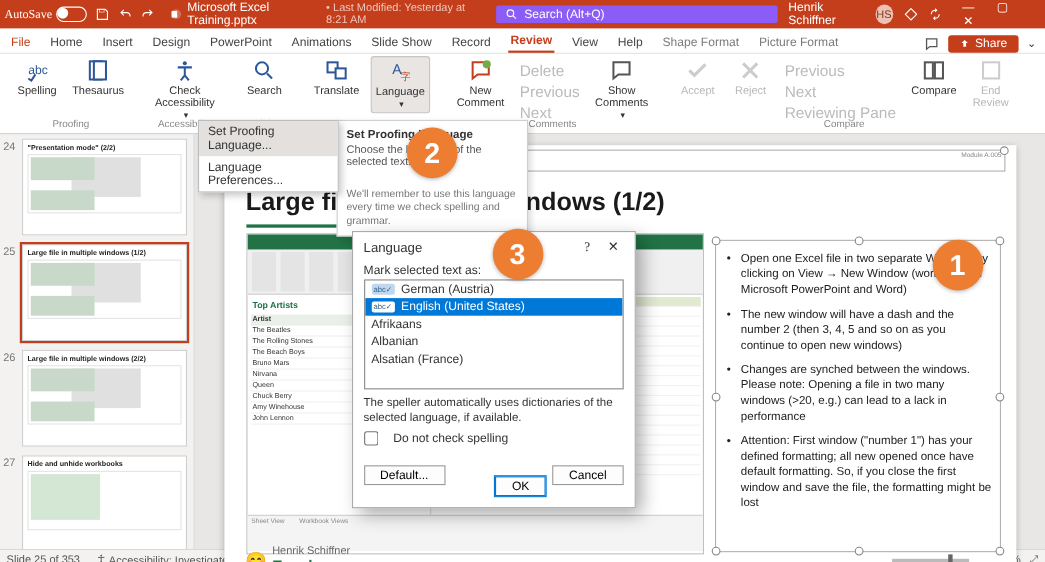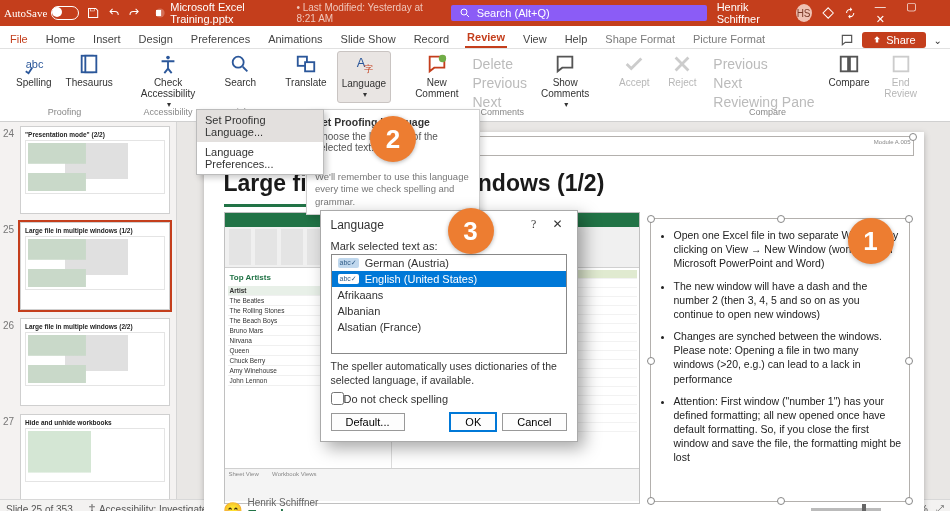--- a/index.html
+++ b/index.html
@@ -47,21 +47,21 @@
   .group .label { font-size:9px; color:#888; margin-top:auto; padding-bottom:2px;}
   .divider { width:1px; background:#e4e4e4; margin: 4px 2px 14px; }
   .rbtn-lg { display:flex; flex-direction:column; align-items:center; gap:2px; padding:2px 4px; cursor:pointer; min-width:34px; text-align:center; font-size:10px; line-height:1.1; color:#333;}
   .rbtn-lg.disabled { color:#b7b7b7; }
   .rbtn-lg .ri { width:22px; height:22px; }
   .rbtn-lg.active { background:#e9e5e3; border:1px solid #c9c4c2; border-radius:3px;}
   .rsmall { font-size:14px; color:#555; padding:1px 4px; white-space:nowrap;}
   .rsmall.disabled { color:#bbb; }
   .tri { font-size:8px; margin-left:2px;}
   
-  .lang-dropdown { position:absolute; top:60px; left:180px; background:#fff; border:1px solid #bcbcbc; box-shadow: 3px 3px 6px rgba(0,0,0,.2); z-index:40; width:126px; font-size:11px;margin-left:16px;}
+  .lang-dropdown { position:absolute; top:60px; left:180px; background:#fff; border:1px solid #bcbcbc; box-shadow: 3px 3px 6px rgba(0,0,0,.2); z-index:40; width:126px; font-size:11px;}
   .lang-dropdown .item { padding:4px 8px; cursor:pointer;}
   .lang-dropdown .item.hl { background:#e3e0de;}
   
   .screentip { position:absolute; top:60px; left:306px; width:156px; background:#fff; border:1px solid #cfcfcf; box-shadow: 3px 3px 6px rgba(0,0,0,.15); padding:6px 8px; font-size:10px; color:#555; z-index:39;}
   .screentip .tt-title { font-weight:600; color:#333; margin-bottom:3px; font-size:10.5px;}
   .screentip .tt-sub { color:#777; font-size:9.5px; margin-top:18px; line-height:1.3;}
   
   .body { display:flex; height: calc(511px - 26px - 22px - 68px - 18px); background:#e9e7e5;}
   .thumbrail { width: 170px; background:#f4f2f1; border-right:1px solid #d5d5d5; overflow:hidden; padding:4px 6px 0 0; font-size:9px; color:#555;}
   .thumb { display:flex; gap:6px; margin-bottom:8px;}
@@ -109,26 +109,26 @@
   .dialog .dtitle .sp { flex:1;}
   .dialog .dtitle .dctrl { padding: 2px 8px; cursor:pointer; font-family: "Segoe UI Symbol";}
   .dialog .body2 { padding: 4px 10px 10px;}
   .dialog .label2 { font-size:11px; margin-bottom:2px;}
   .dialog .listbox { border:1px solid #888; height:98px; overflow:hidden; margin-bottom:6px;}
   .dialog .listbox .li { padding:2px 6px; display:flex; align-items:center; gap:6px; font-size:11px;}
   .dialog .listbox .li.sel { background: var(--dialog-highlight); color:#fff;}
   .dialog .listbox .abc { font-size:7px; background:#c0d8ee; color:#33608b; padding:1px 2px; border-radius:2px;}
   .dialog .listbox .li.sel .abc { background:#fff; color:#33608b;}
   .dialog .desc { font-size:10.5px; color:#333; margin-bottom:5px; line-height:1.3;}
-  .dialog .chk { display:flex; align-items:center; gap:0; font-size:11px; margin-bottom:8px;}
+  .dialog .chk { display:flex; align-items:center; gap:14px; font-size:11px; margin-bottom:8px;}
   .dialog .chk input { margin:0;}
   .dialog .btns { display:flex; gap:6px; align-items:center;}
   .dialog .btns .sp { flex:1;}
   .dialog button { font: inherit; padding: 2px 14px; background:#fdfdfd; border:1px solid #999; cursor:pointer;}
-  .dialog button.primary { border:1px solid var(--dialog-highlight); outline:1px solid var(--dialog-highlight);}
+  .dialog button.primary { border:1px solid var(--dialog-highlight); outline:1px solid var(--dialog-highlight);margin-top:20px;}
   
   .call { position:absolute; width:46px; height:46px; border-radius:50%; background:var(--orange); color:#fff; font-weight:700; font-size:26px; display:flex; align-items:center; justify-content:center; z-index:60; box-shadow:0 1px 4px rgba(0,0,0,.3);}
   
   .status { height:18px; background:#f3f2f1; border-top:1px solid #d8d8d8; display:flex; align-items:center; font-size:10px; padding: 0 6px; gap:14px; color:#555;}
   .status .right { margin-left:auto; display:flex; align-items:center; gap:8px;}
   .status .viewbtn { width:16px; height:12px; border:1px solid #999;}
   .status .slider { width:70px; height:3px; background:#bbb; position:relative;}
   .status .slider::after { content:""; position:absolute; width:4px; height:10px; background:#666; top:-4px; left:72%;}
   svg { display:block; }
 </style>
@@ -184,21 +184,21 @@
       <span>✕</span>
     </span>
   </div>
 </div>
 
 <div class="tabs">
   <span class="tab file">File</span>
   <span class="tab">Home</span>
   <span class="tab">Insert</span>
   <span class="tab">Design</span>
-  <span class="tab">Preferences</span>
+  <span class="tab">PowerPoint</span>
   <span class="tab">Animations</span>
   <span class="tab">Slide Show</span>
   <span class="tab">Record</span>
   <span class="tab active">Review</span>
   <span class="tab">View</span>
   <span class="tab">Help</span>
   <span class="tab context">Shape Format</span>
   <span class="tab context">Picture Format</span>
   <div class="right">
     <svg width="14" height="14" viewBox="0 0 24 24">

